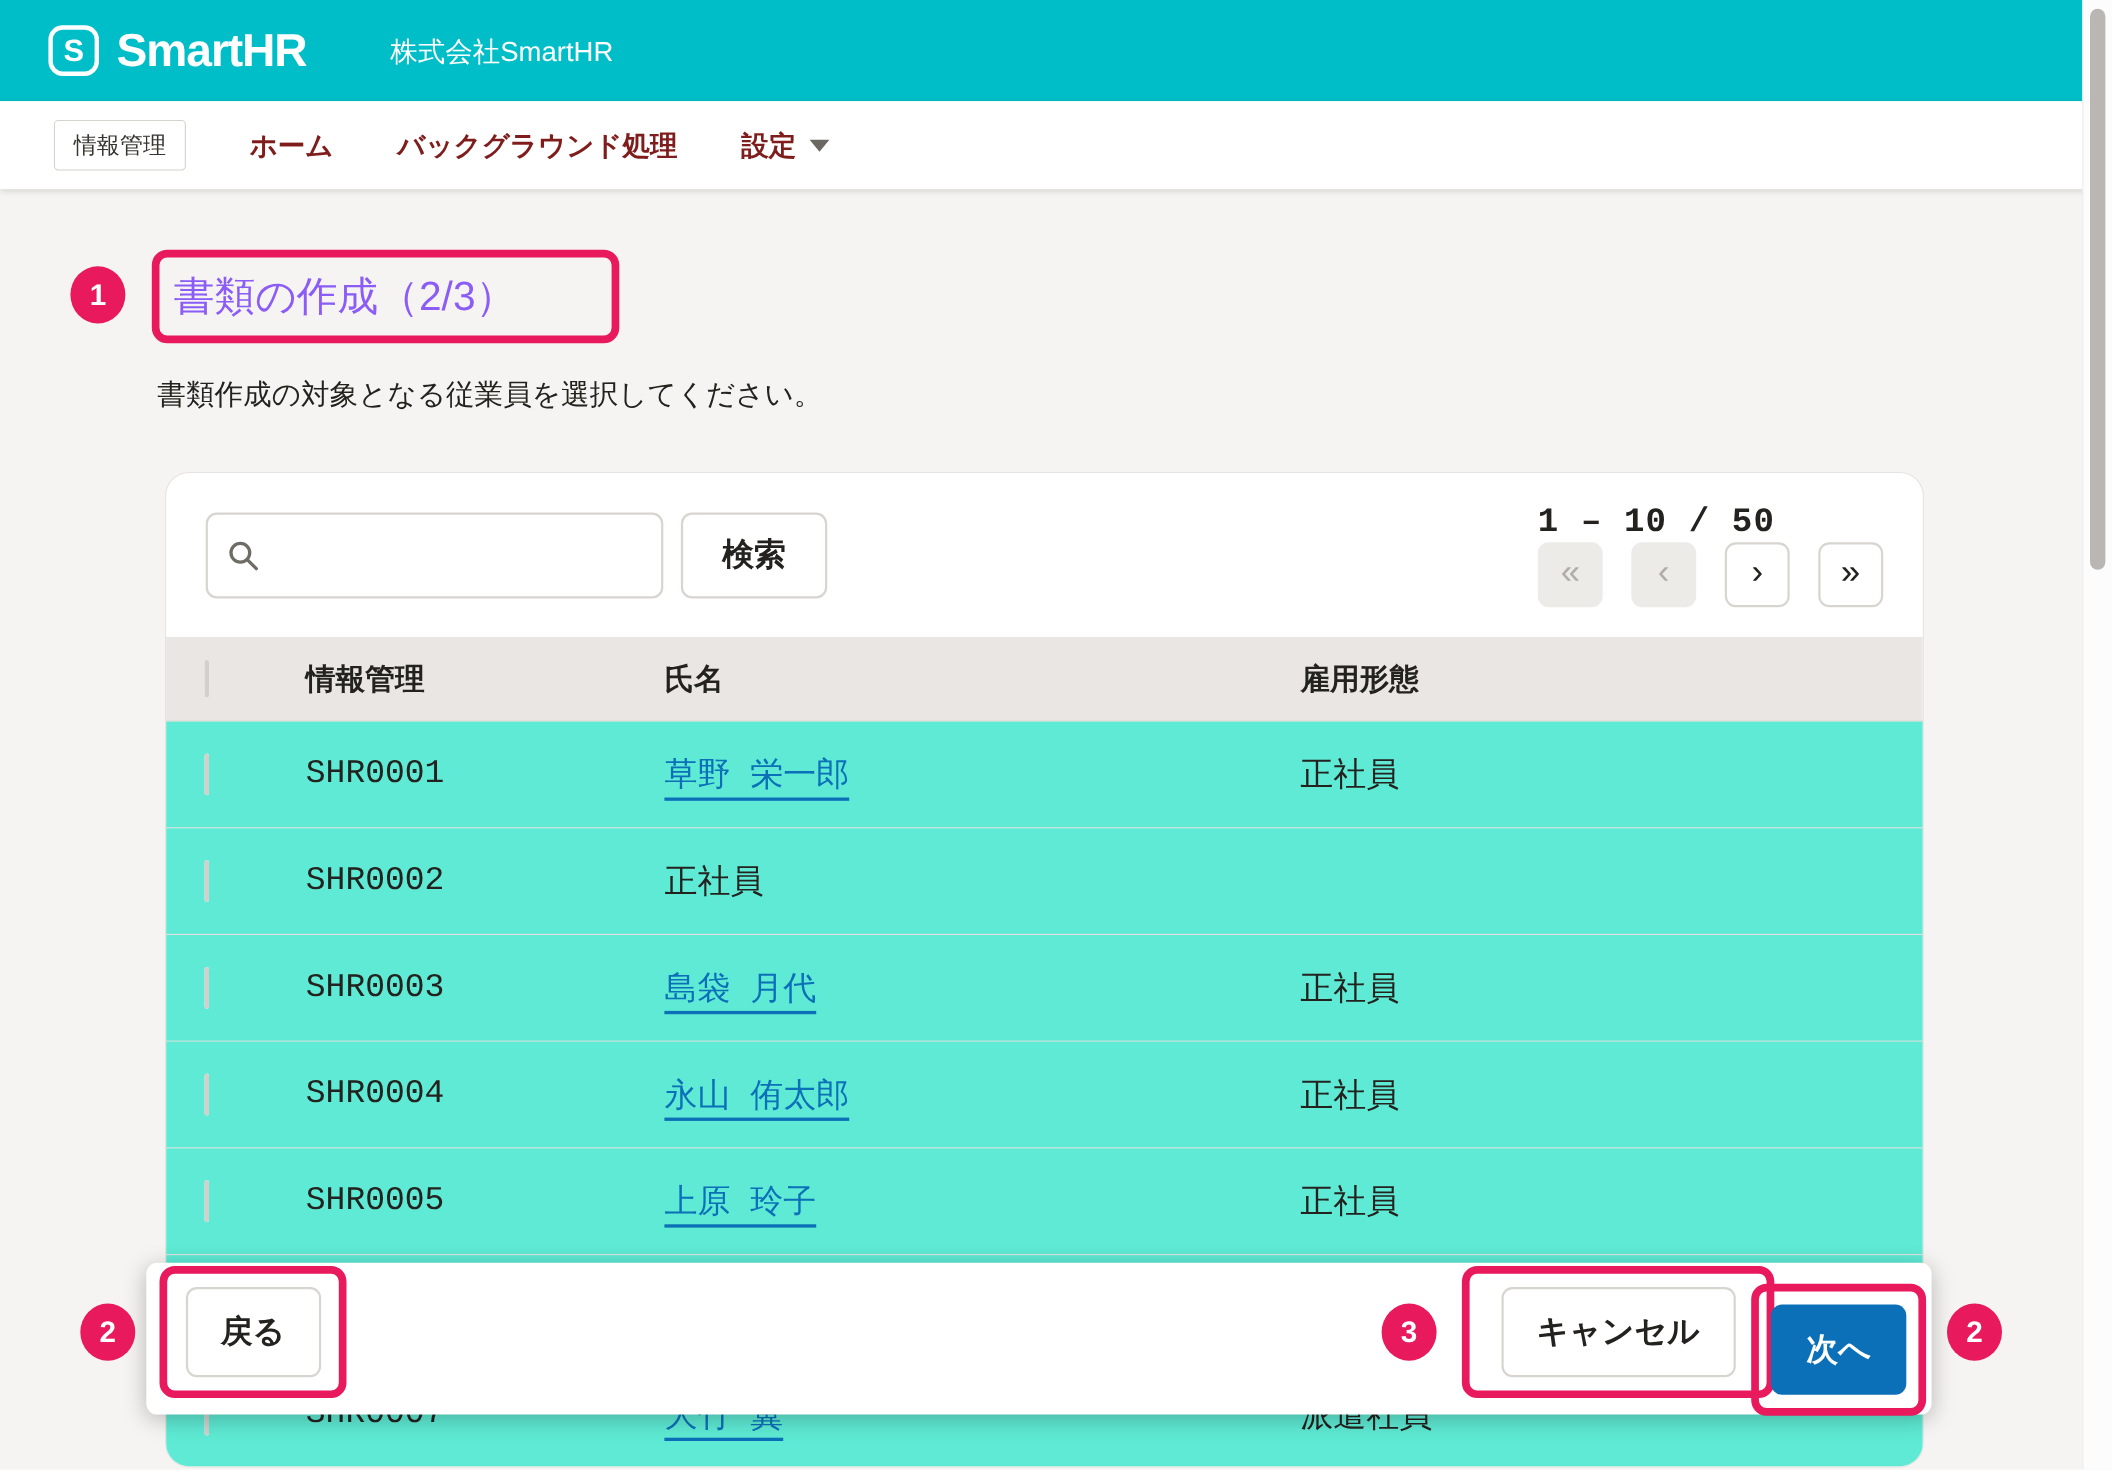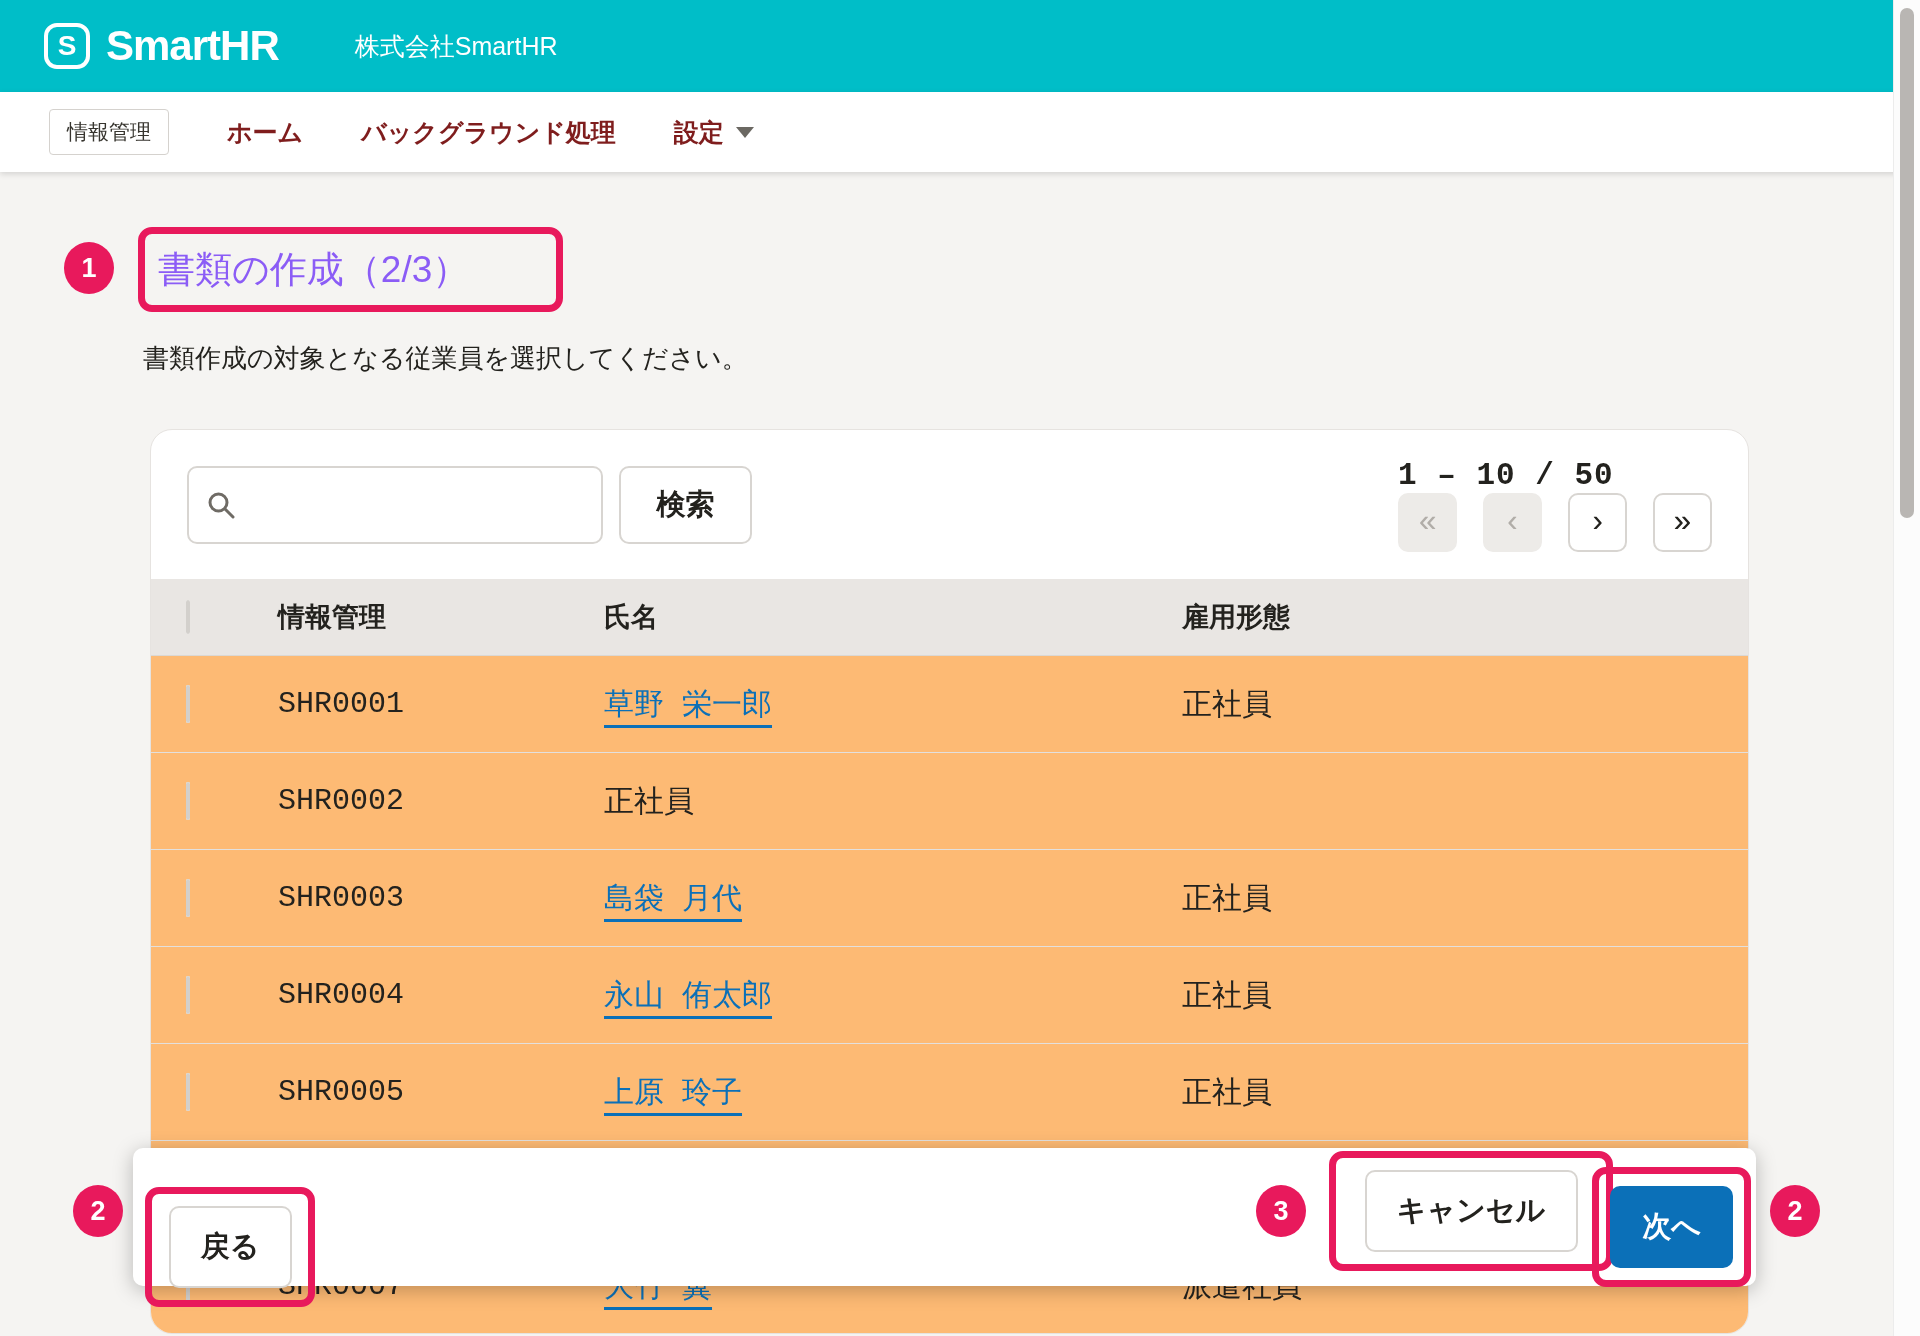--- a/index.html
+++ b/index.html
@@ -89,39 +89,39 @@
   .pager-btn.disabled { background:#edebe8; border:2px solid #edebe8; color:#b1ada8; cursor:default; }
 
   
   .tbl-head, .tbl-row {
     display:grid; grid-template-columns:127px 326px 578px auto; align-items:center;
   }
   .tbl-head {
     height:77px; background:#e9e6e3; font-size:27px; font-weight:bold;
     border-bottom:1px solid #dbd8d4;
   }
-  .tbl-row { height:97px; background:#fdba74; border-bottom:1px solid #e3e0dd; font-size:30px; }
+  .tbl-row { height:97px; background:#5eead4; border-bottom:1px solid #e3e0dd; font-size:30px; }
   .cell-check { padding-left:35px; }
   .checkbox {
     width:28px; height:28px; background:#fff; border:2px solid #d3d0cc; border-radius:7px;
     cursor:pointer;
   }
   .emp-link {
     color:#0b70b8; text-decoration:underline; cursor:pointer;
     text-decoration-thickness:3px; text-underline-offset:11px;
   }
 
   
   .footer-bar {
     position:absolute; left:133px; top:1148px; width:1623px; height:138px;
     background:#fff; border-radius:10px; z-index:10;
     box-shadow:0 4px 20px rgba(0,0,0,0.25);
   }
   .footer-frame { position:absolute; display:flex; align-items:center; justify-content:center; }
-  .frame-back   { left:12px;   top:3px; width:170px; height:120px;margin-top:36px; }
+  .frame-back   { left:12px;   top:3px; width:170px; height:120px; }
   .frame-cancel { left:1196px; top:3px; width:284px; height:120px; }
   .frame-next   { left:1459px; top:19px; width:159px; height:120px; }
   .footer-btn { height:82px; }
   .back-btn   { width:123px; }
   .cancel-btn { width:213px; }
   .next-btn   {
     width:123px; height:82px; background:#0b70b8; border:none; border-radius:10px;
     color:#fff; font-size:29px; font-weight:bold; cursor:pointer;
     display:flex; align-items:center; justify-content:center; font-family:inherit;
   }

